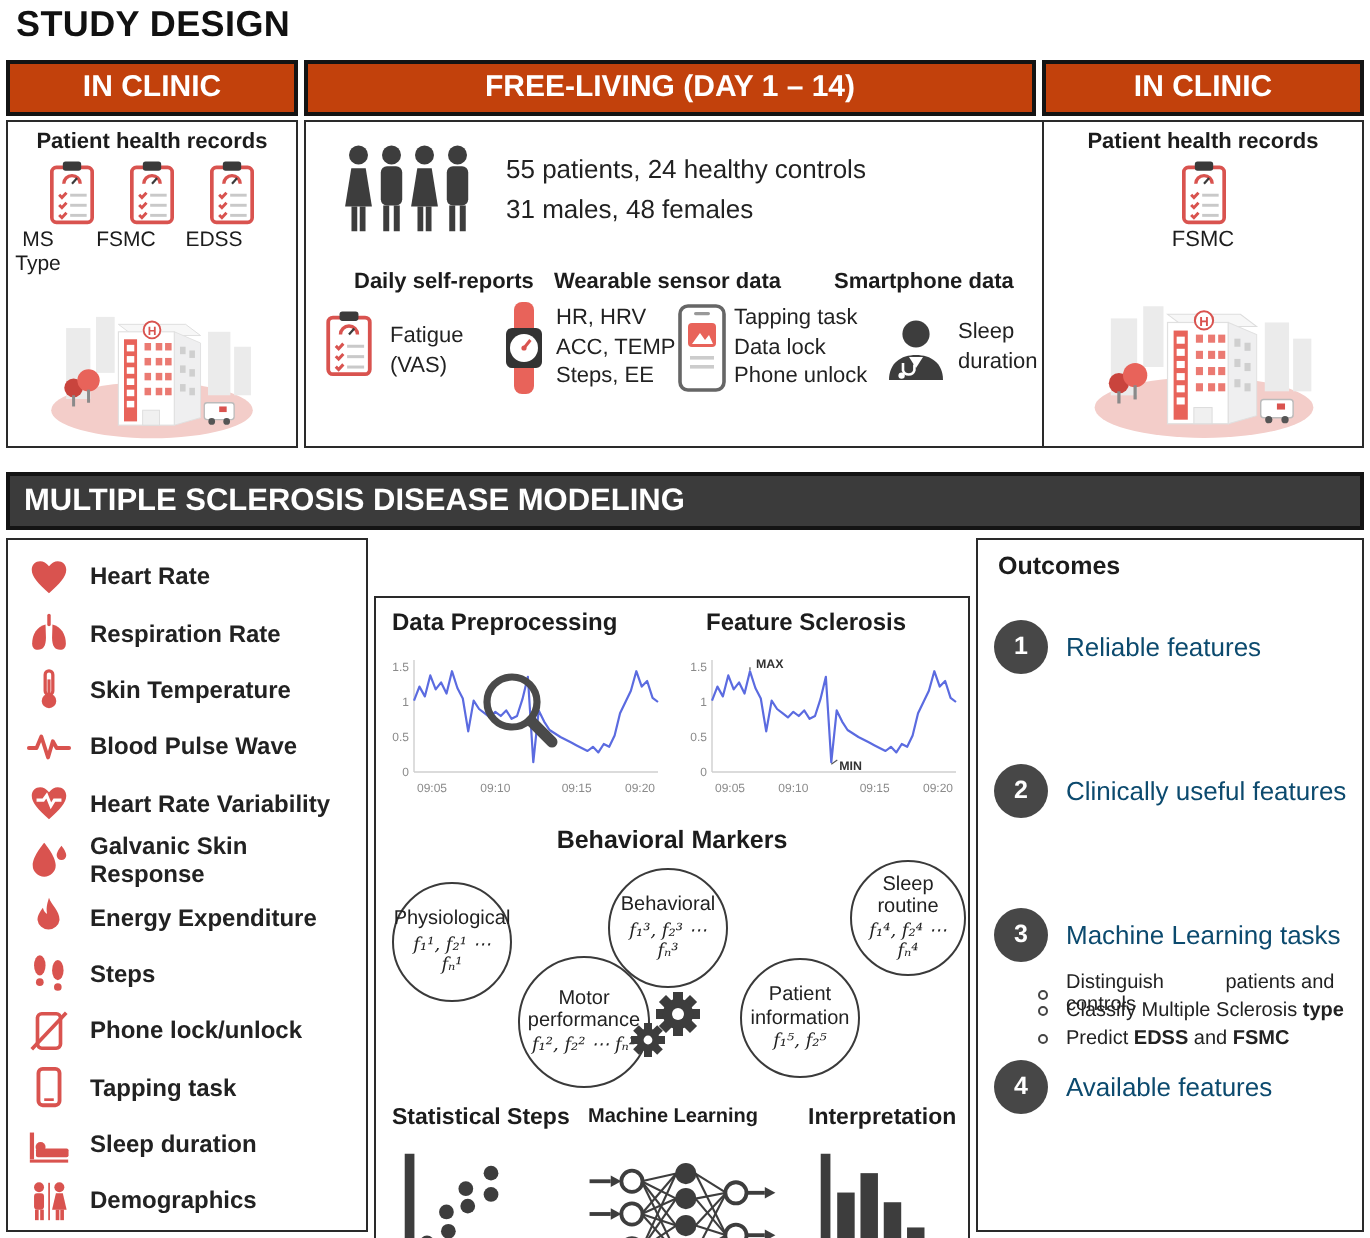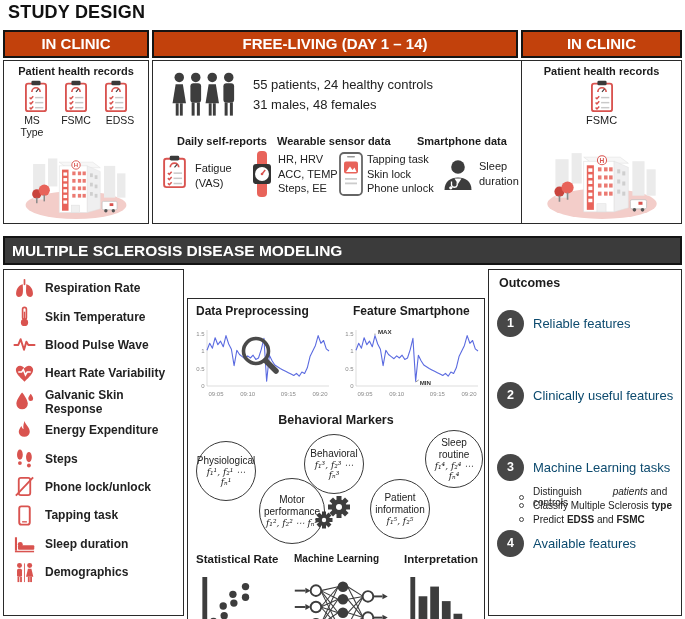--- a/index.html
+++ b/index.html
@@ -6,21 +6,21 @@
   *{box-sizing:border-box;}
   .canvas{position:relative;width:685px;height:619px;background:#fff;overflow:hidden;
           font-family:"Liberation Sans",sans-serif;color:#1c1c1c;}
   .page-title{position:absolute;left:8px;top:2px;font-size:18px;font-weight:bold;color:#111;letter-spacing:.2px;}
   .hdr-dark{position:absolute;background:#c2410c;color:#fff;font-weight:bold;text-align:center;
             border:2px solid #141414;font-size:15px;line-height:24px;height:28px;}
   .tbox-body{position:absolute;background:#fff;border:1.6px solid #2a2a2a;}
   .phr-title{text-align:center;font-size:11px;font-weight:bold;margin-top:4px;}
   .clip-row{display:flex;justify-content:center;gap:14px;margin-top:3px;}
   .clip-sm{width:26px;height:33px;}
-  .clip-labels{display:flex;justify-content:center;gap:14px;margin-top:1px;}
+  .clip-labels{display:flex;gap:14px;margin-top:1px;}
   .clip-labels span{width:30px;text-align:center;font-size:10.5px;line-height:1.15;}
   .hosp{position:absolute;left:50%;transform:translateX(-50%);bottom:1px;}
   .fl-abs{position:absolute;}
   .cohort{font-size:13px;line-height:20px;color:#222;}
   .col-title{position:absolute;top:74px;font-size:11px;font-weight:bold;}
   .small-lines{font-size:11px;line-height:14.5px;color:#222;}
   .sec2-hdr{position:absolute;left:3px;top:236px;width:679px;height:29px;background:#3b3b3b;color:#fff;
             font-weight:bold;font-size:15.5px;line-height:25px;padding-left:7px;border:2px solid #141414;}
   .panel{position:absolute;top:269px;height:347px;background:#fff;border:1.6px solid #2a2a2a;}
   .sensor-list{padding-top:4px;}
@@ -34,21 +34,21 @@
              display:flex;flex-direction:column;align-items:center;justify-content:center;
              text-align:center;padding:3px;}
   .bm-name{font-size:10px;line-height:1.12;color:#222;}
   .bm-formula{font-family:"DejaVu Serif",serif;font-style:italic;font-size:9px;margin-top:1px;color:#222;}
   .out-title{position:absolute;left:10px;top:6px;font-size:12.5px;font-weight:bold;}
   .num-circle{position:absolute;left:8px;width:27px;height:27px;border-radius:50%;background:#474747;
               color:#fff;font-weight:bold;font-size:12.5px;text-align:center;line-height:27px;}
   .out-label{position:absolute;left:44px;font-size:13px;color:#0c4a6e;}
   .bullet-line{position:absolute;left:30px;font-size:10px;color:#222;display:flex;align-items:center;}
   .ring{width:5px;height:5px;border:1px solid #444;border-radius:50%;display:inline-block;margin-right:9px;flex:0 0 5px;}
-  .it{font-style:italic;padding-left:28px;}
+  .it{padding-left:28px;}
   .bd{font-weight:bold;}
   svg text{font-family:"Liberation Sans",sans-serif;}
 </style>
 </head>
 <body>
 
 <svg width="0" height="0" style="position:absolute">
   <defs>
     <g id="clipboard-art">
       <rect x="3" y="4" width="22" height="30" rx="2.5" fill="#fff" stroke="#d9534f" stroke-width="2"></rect>
@@ -219,21 +219,21 @@
       <div>HR, HRV</div>
       <div>ACC, TEMP</div>
       <div>Steps, EE</div>
     </div>
 
     <svg class="fl-abs" style="left:186px;top:91px;width:24px;height:44px;" viewBox="0 0 24 44">
         <use href="#smartphone-art"></use>
       </svg>
     <div class="fl-abs small-lines" style="left:214px;top:91px;">
       <div>Tapping task</div>
-      <div>Skin lock</div>
+      <div>Data lock</div>
       <div>Phone unlock</div>
     </div>
 
     <svg class="fl-abs" style="left:288px;top:96px;width:34px;height:34px;" viewBox="0 0 34 34">
         <use href="#doctor-art"></use>
       </svg>
     <div class="fl-abs small-lines" style="left:326px;top:98px;">
       <div>Sleep</div>
       <div>duration</div>
     </div>
@@ -250,20 +250,26 @@
     <div style="text-align:center;font-size:11px;margin-top:1px;">FSMC</div>
     <svg class="hosp" viewBox="0 0 120 78" style="width:122px;height:79px;">
         <use href="#hospital-art"></use>
       </svg>
   </div>
 
   <div class="sec2-hdr">MULTIPLE SCLEROSIS DISEASE MODELING</div>
 
   <div class="panel" style="left:3px;width:181px;">
     <div class="sensor-list">
+      <div class="sensor-row">
+        <svg viewBox="0 0 24 24">
+            <path d="M12 20.5C6.4 15.4 3 11.9 3 8.2 3 5.6 5 3.8 7.4 3.8 9 3.8 10.8 4.8 12 6.4 13.2 4.8 15 3.8 16.6 3.8 19 3.8 21 5.6 21 8.2 21 11.9 17.6 15.4 12 20.5Z" fill="#d9534f"></path>
+          </svg>
+        <span class="sensor-label">Heart Rate</span>
+      </div>
       <div class="sensor-row">
         <svg viewBox="0 0 24 24">
             <rect x="11.1" y="2" width="1.8" height="6.5" rx="0.9" fill="#d9534f"></rect>
             <path d="M10.2 7.5C5.8 8.6 3.2 12.6 3.2 17.5 3.2 19.6 4.3 20.8 6.2 20.8 9 20.8 10.4 18.9 10.4 14.4Z" fill="#d9534f"></path>
             <path d="M13.8 7.5C18.2 8.6 20.8 12.6 20.8 17.5 20.8 19.6 19.7 20.8 17.8 20.8 15 20.8 13.6 18.9 13.6 14.4Z" fill="#d9534f"></path>
           </svg>
         <span class="sensor-label">Respiration Rate</span>
       </div>
       <div class="sensor-row">
         <svg viewBox="0 0 24 24">
@@ -345,21 +351,21 @@
               <rect x="17.9" y="16.5" width="1.9" height="5.5"></rect>
             </g>
           </svg>
         <span class="sensor-label">Demographics</span>
       </div>
     </div>
   </div>
 
   <div class="panel" style="left:187px;width:298px;margin-top:29px;">
     <div class="mp-title" style="left:8px;top:5px;">Data Preprocessing</div>
-    <div class="mp-title" style="left:165px;top:5px;">Feature Smartphone</div>
+    <div class="mp-title" style="left:165px;top:5px;">Feature Sclerosis</div>
     <svg class="chart" style="left:3px;top:22px;" viewBox="0 0 142 78">
         <line x1="16" y1="65" x2="138" y2="65" stroke="#cfcfcf" stroke-width="0.7"></line>
         <line x1="16" y1="9" x2="16" y2="65" stroke="#cfcfcf" stroke-width="0.7"></line>
         <text x="13.5" y="67" text-anchor="end" font-size="6" fill="#8a8a8a">0</text>
         <text x="13.5" y="49.5" text-anchor="end" font-size="6" fill="#8a8a8a">0.5</text>
         <text x="13.5" y="32" text-anchor="end" font-size="6" fill="#8a8a8a">1</text>
         <text x="13.5" y="14.5" text-anchor="end" font-size="6" fill="#8a8a8a">1.5</text>
         <text x="25" y="75" text-anchor="middle" font-size="6" fill="#8a8a8a">09:05</text>
         <text x="56.666666666666664" y="75" text-anchor="middle" font-size="6" fill="#8a8a8a">09:10</text>
         <text x="97.33333333333333" y="75" text-anchor="middle" font-size="6" fill="#8a8a8a">09:15</text>
@@ -426,21 +432,21 @@
             <rect x="-2" y="-8.5" width="4" height="17"></rect>
             <rect x="-2" y="-8.5" width="4" height="17" transform="rotate(45)"></rect>
             <rect x="-2" y="-8.5" width="4" height="17" transform="rotate(90)"></rect>
             <rect x="-2" y="-8.5" width="4" height="17" transform="rotate(135)"></rect>
           </g>
         <circle r="5.8" fill="#3d3d3d"></circle>
           <circle r="2.2" fill="#fff"></circle>
       </g>
     </svg>
 
-    <div class="mp-title" style="left:8px;top:254px;font-size:11.5px;">Statistical Rate</div>
+    <div class="mp-title" style="left:8px;top:254px;font-size:11.5px;">Statistical Steps</div>
     <div class="mp-title" style="left:106px;top:254px;font-size:10px;">Machine Learning</div>
     <div class="mp-title" style="left:216px;top:254px;font-size:11.5px;">Interpretation</div>
 
     <svg style="position:absolute;left:10px;top:274px;width:64px;height:64px;" viewBox="0 0 66 62">
       <path d="M7 2 V57 H63" stroke="#3d3d3d" stroke-width="5" fill="none"></path>
       <g fill="#3d3d3d">
         <circle cx="16" cy="48" r="3.8"></circle>
           <circle cx="27" cy="42" r="3.8"></circle>
           <circle cx="26" cy="32" r="3.8"></circle>
         <circle cx="37" cy="29" r="3.8"></circle>

